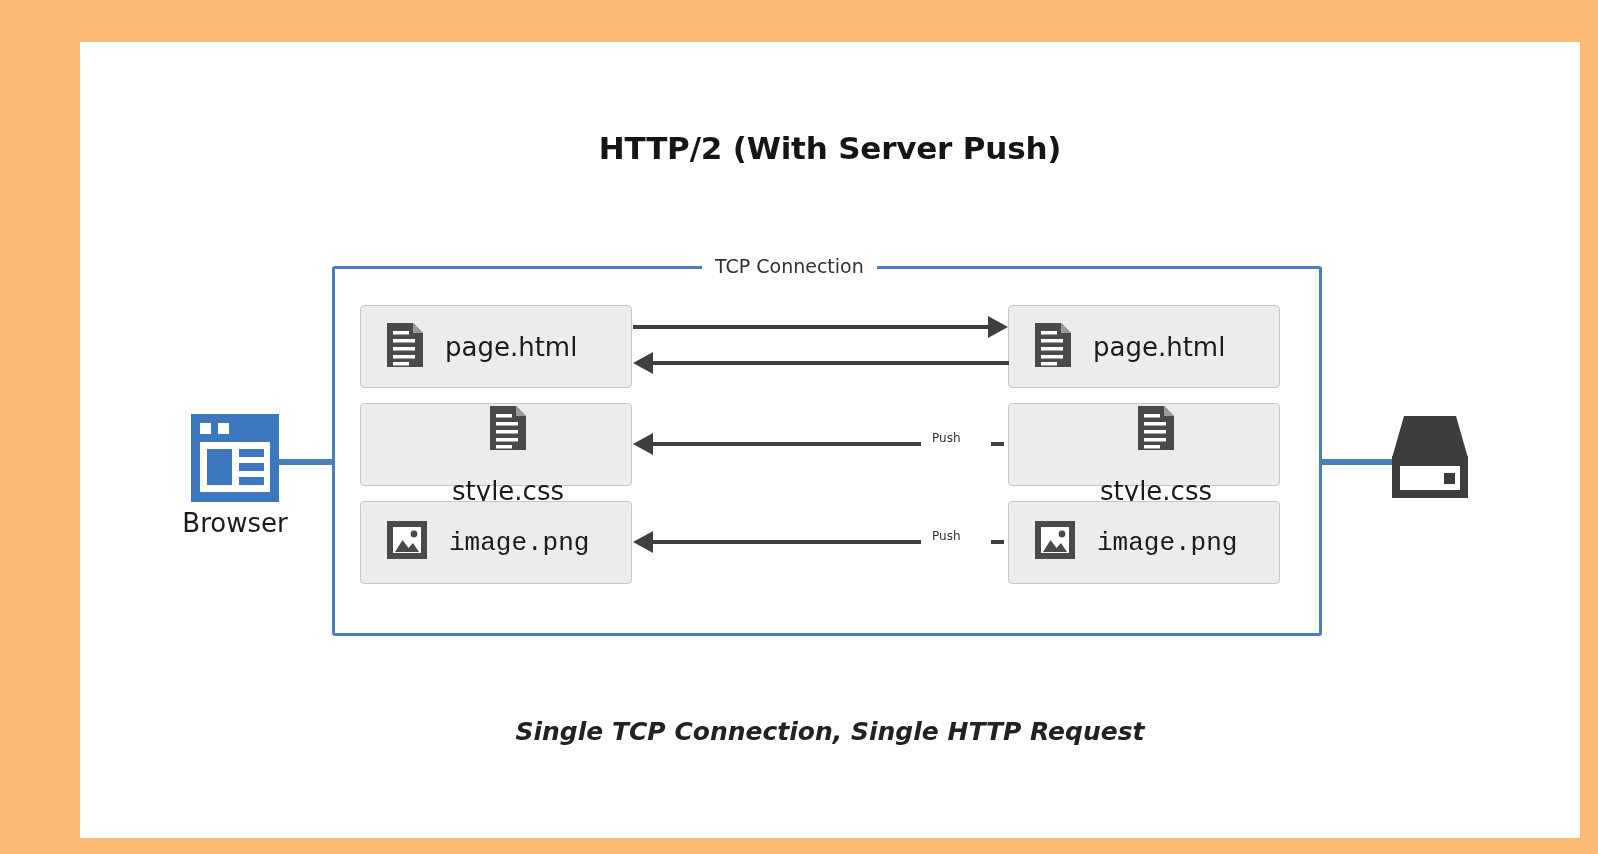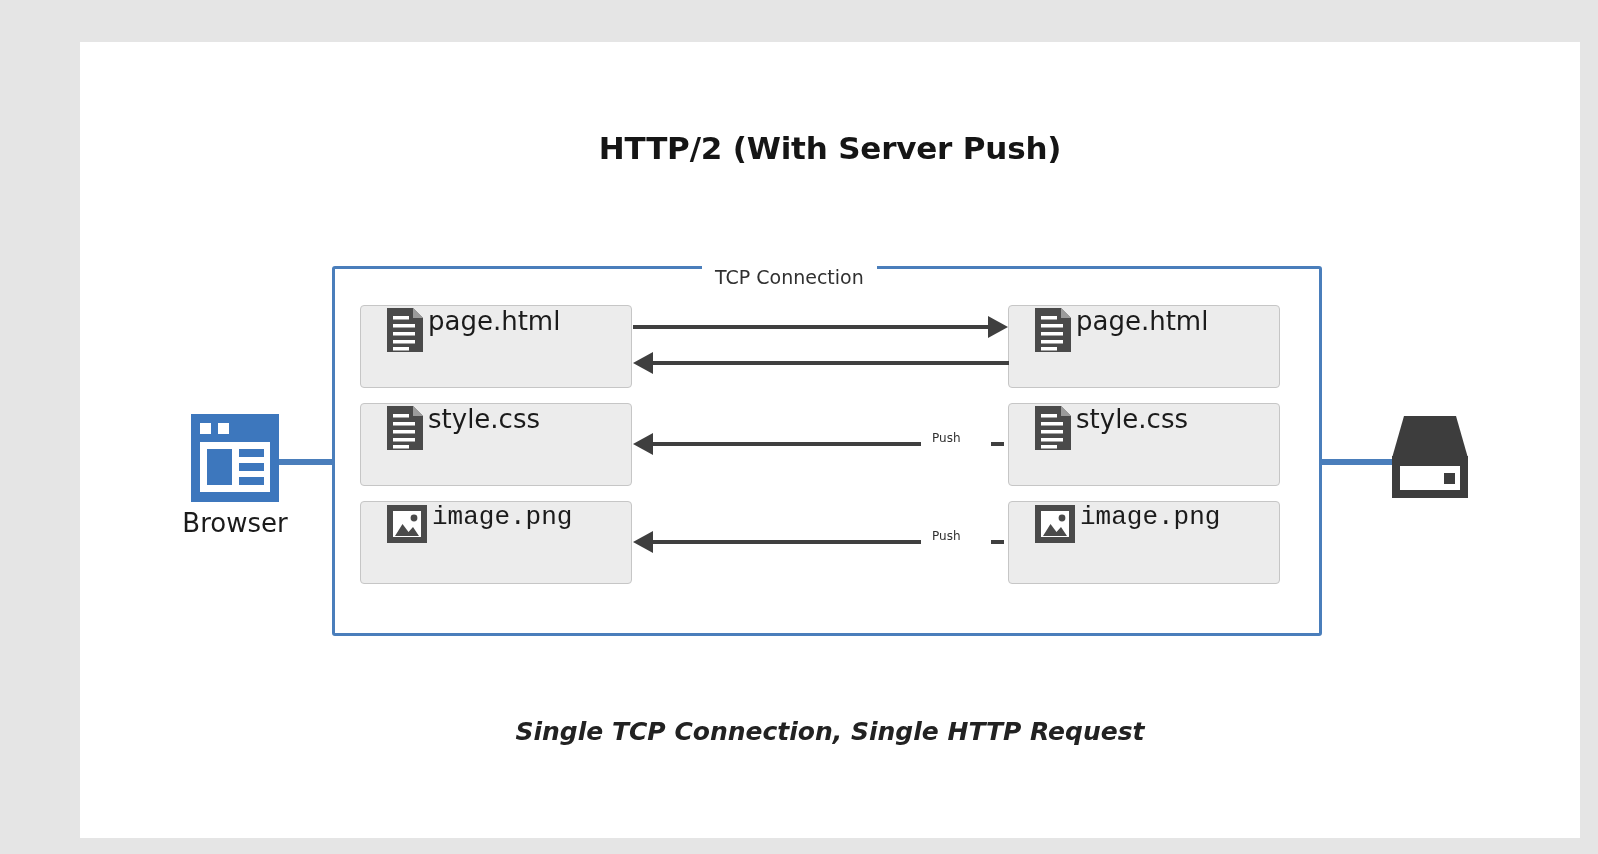--- a/index.html
+++ b/index.html
@@ -10,21 +10,21 @@
   body {
     width: 1598px;
     height: 854px;
     font-family: "DejaVu Sans", "Liberation Sans", sans-serif;
     overflow: hidden;
   }
   #stage {
     position: relative;
     width: 1598px;
     height: 854px;
-    background: #e5e5e5;
+    background: #fdba74;
   }
   #canvas {
     position: absolute;
     left: 80px;
     top: 42px;
     width: 1500px;
     height: 796px;
     background: #ffffff;
   }
 
@@ -69,46 +69,45 @@
     position: absolute;
     left: 622px;
     top: 208px;
     height: 32px;
     line-height: 32px;
     padding: 0 13px;
     background: #ffffff;
     font-size: 19px;
     color: #303030;
     white-space: nowrap;
-    margin-top: 11px;
   }
 
   
   .file-box {
     position: absolute;
     width: 272px;
     height: 83px;
     background: #ececec;
     border: 1px solid #c6c6c6;
     border-radius: 4px;
     box-sizing: border-box;
     display: flex;
-    align-items: flex-start;
-    gap: 3px;
+    align-items: center;
+    gap: 20px;
     padding-left: 24px;
   }
   .file-label {
     font-size: 26px;
     color: #1b1b1b;
     white-space: nowrap;
   }
   .col-left  { left: 280px; }
   .col-right { left: 928px; }
   .row-1 { top: 263px; }
-  .row-2 { top: 361px; }
+  .row-2 { top: 361px; flex-direction: column; }
   .row-3 { top: 459px; font-family: Liberation Mono, monospace; }
 
   
   .icon-doc, .icon-img { flex: 0 0 auto; display:block; }
 
   
   .arrow-line {
     position: absolute;
     height: 4px;
     background: #3f3f3f;

